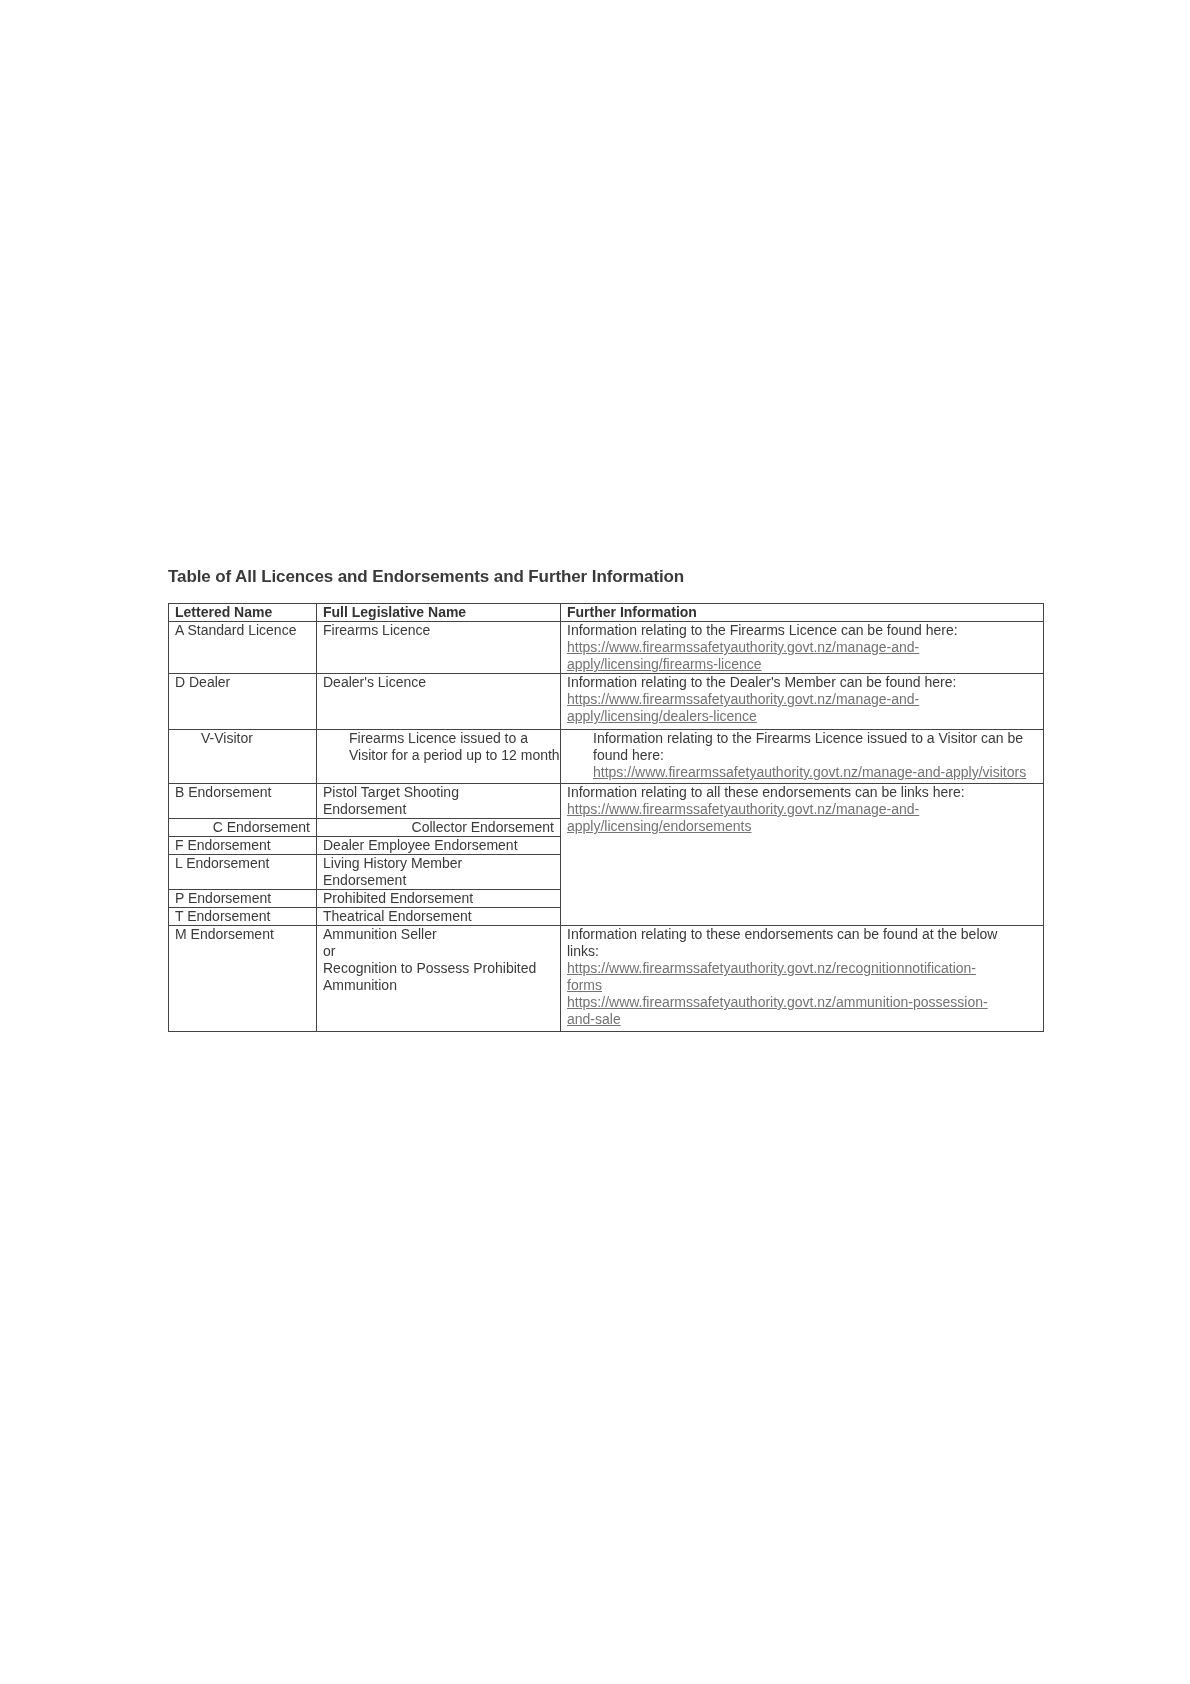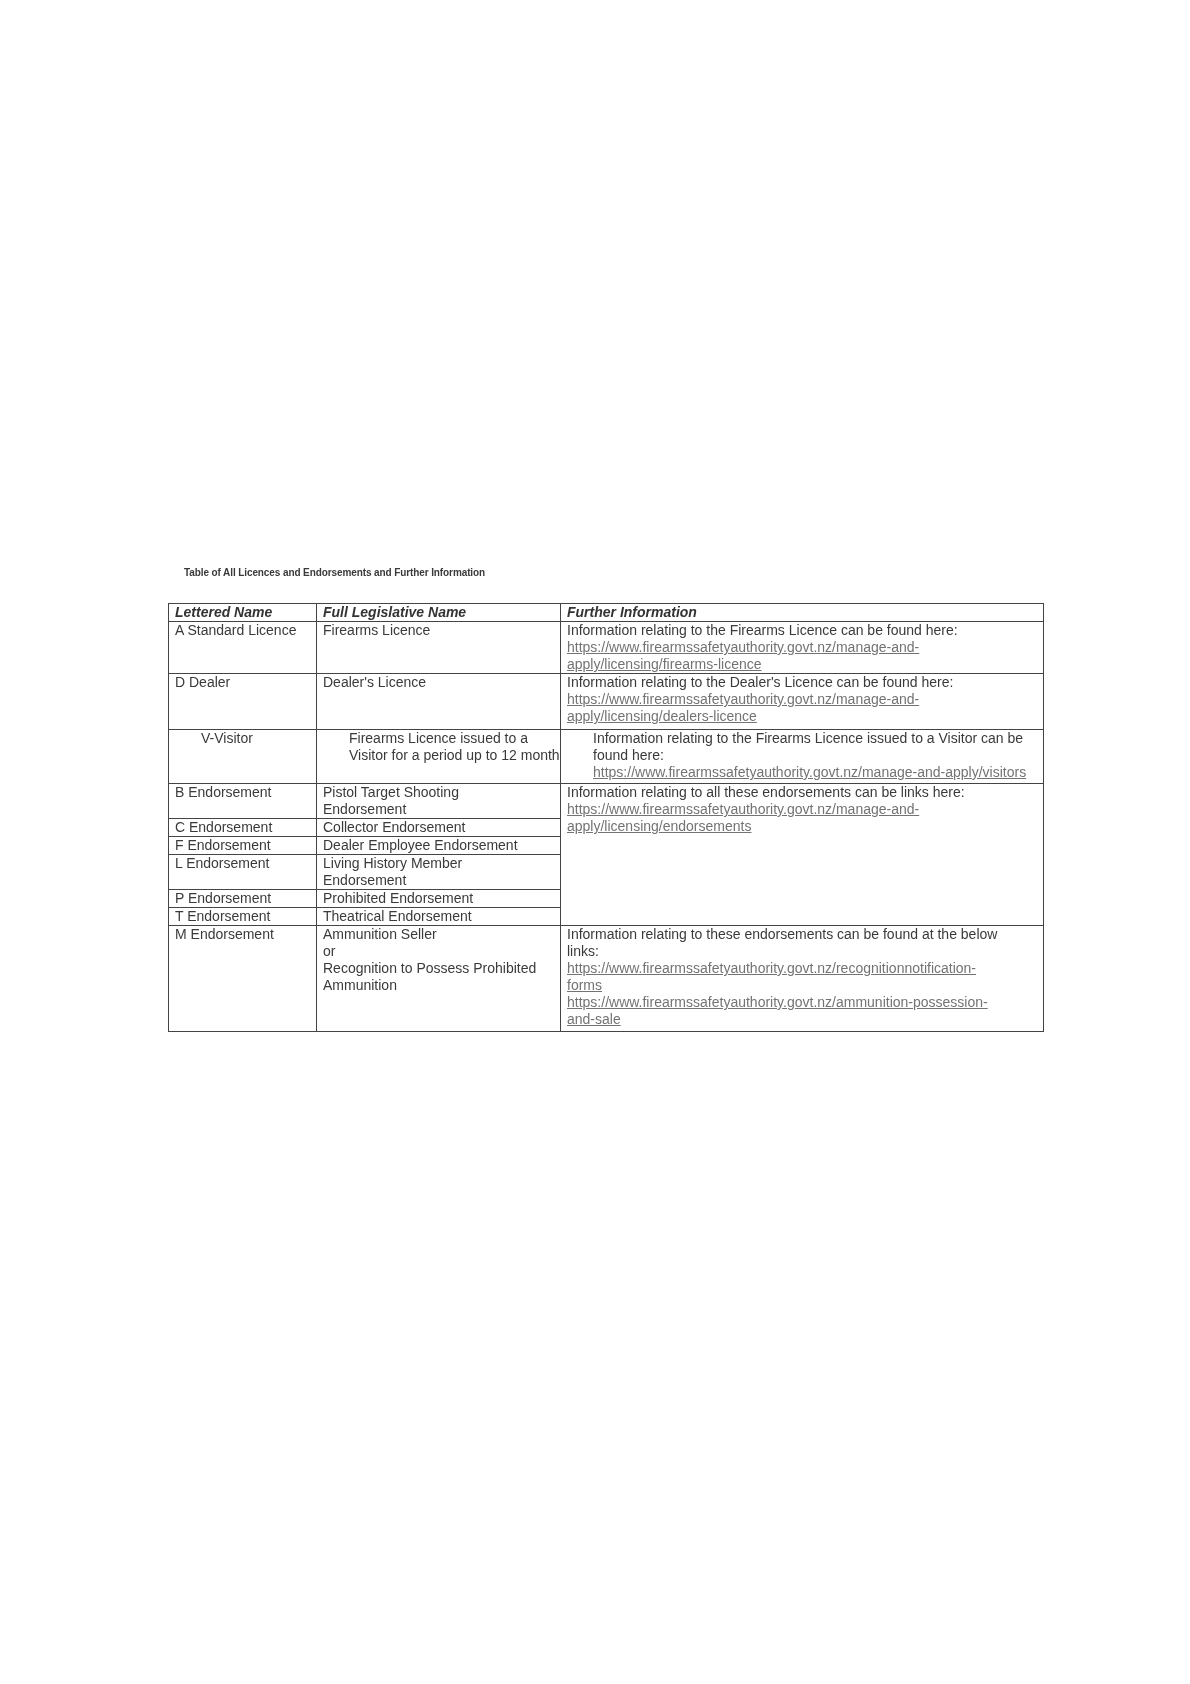--- a/index.html
+++ b/index.html
@@ -1,33 +1,33 @@
 <!DOCTYPE html>
 <html><head>
   <meta charset="utf-8">
   <style>
     html, body { margin: 0; padding: 0; background: #ffffff; }
     body { width: 1190px; height: 1684px; position: relative; overflow: hidden;
            font-family: "Liberation Sans", sans-serif; color: #333333; }
-    .title { position: absolute; left: 184px; top: 567px; font-size: 10px; font-weight: bold;
+    .title { position: absolute; left: 168px; top: 567px; font-size: 17px; font-weight: bold;
              color: #3a3a3a; letter-spacing: -0.1px; white-space: nowrap; }
     table.doc { position: absolute; left: 168px; top: 603px; width: 875px;
                 border-collapse: collapse; table-layout: fixed; font-size: 14px; line-height: 17px; }
     table.doc td, table.doc th { border: 1.5px solid #444444; vertical-align: top;
                 padding: 0 6px; text-align: left; font-weight: normal; color: #3a3a3a; overflow: hidden; }
-    table.doc th { font-weight: bold; color: #333333; font-style: italic; }
+    table.doc th { font-weight: bold; color: #333333; }
     col.c1 { width: 148px; } col.c2 { width: 244px; } col.c3 { width: 483px; }
     .line { display: block; white-space: nowrap; }
     a.link { color: #737373; text-decoration: underline; }
     tr.r-head td, tr.r-head th { height: 17px; }
     tr.r-a td { height: 46px; }
     tr.r-d td { height: 55px; }
     tr.r-v td { height: 53px; padding-left: 32px; }
     tr.r-b td { height: 32px; }
-    tr.r-c td { height: 17px; }
+    tr.r-c td { height: 17px; text-align: right; }
     tr.r-f td { height: 17px; }
     tr.r-l td { height: 32px; }
     tr.r-p td { height: 16px; margin-top: 40px; }
     tr.r-t td { height: 17px; }
     tr.r-m td { height: 105px; }
   </style>
 </head>
 <body>
 
 <div class="title">Table of All Licences and Endorsements and Further Information</div>
@@ -60,21 +60,21 @@
   </tr>
 
   <tr class="r-d">
     <td>
           <span class="line">D Dealer</span>
         </td>
     <td>
           <span class="line">Dealer's Licence</span>
         </td>
     <td>
-      <span class="line">Information relating to the Dealer's Licence can be found here:</span>
+      <span class="line">Information relating to the Dealer's Member can be found here:</span>
       <a class="line link">https://www.firearmssafetyauthority.govt.nz/manage-and-</a>
       <a class="line link">apply/licensing/dealers-licence</a>
     </td>
   </tr>
 
   <tr class="r-v">
     <td>
           <span class="line">V-Visitor</span>
         </td>
     <td>

